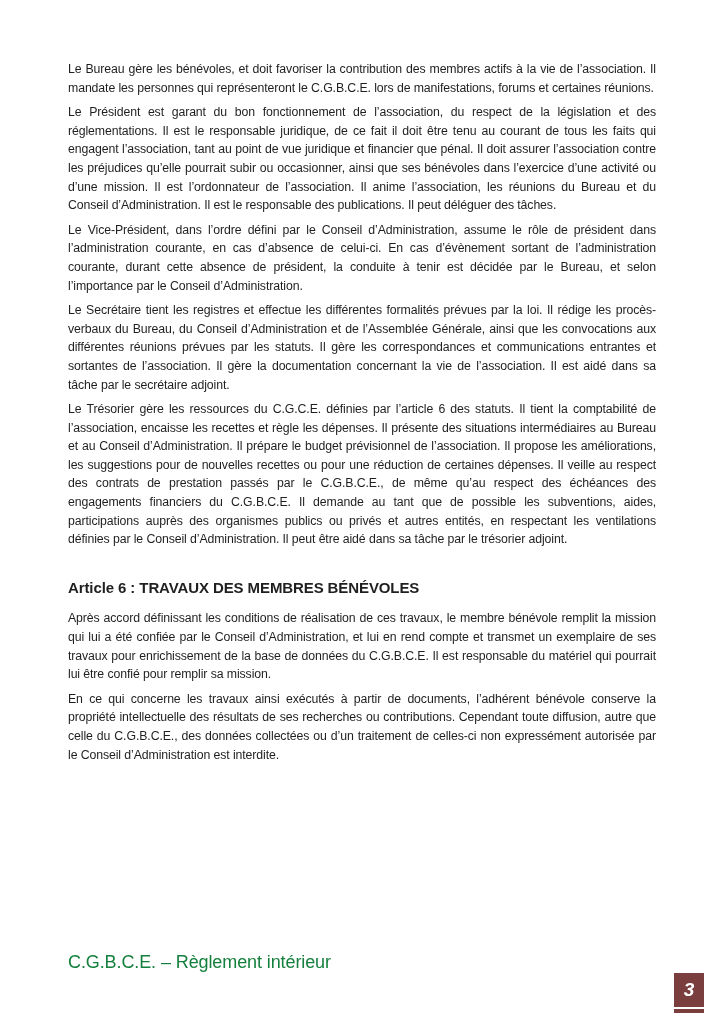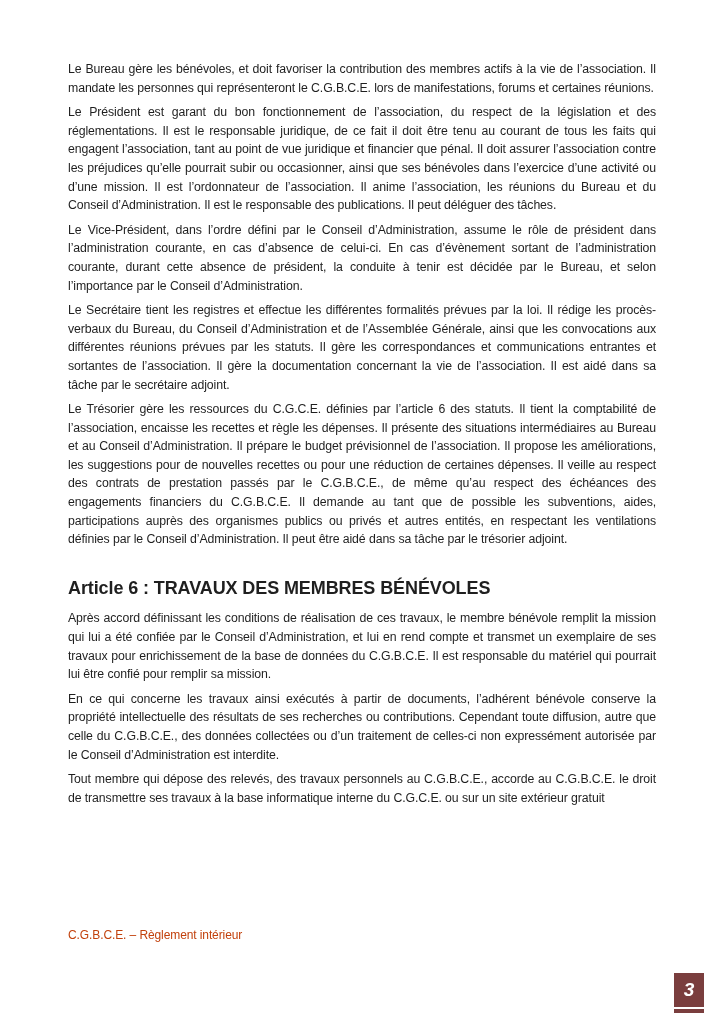--- a/index.html
+++ b/index.html
@@ -29,32 +29,32 @@
     letter-spacing: -0.1px;
     line-height: 18.6px;
     text-align: justify;
     text-justify: inter-word;
   }
   .para .lead {
     font-weight: normal;
   }
   .article-heading {
     margin: 30px 0 12px 0;
-    font-size: 18px;
+    font-size: 15px;
     letter-spacing: -0.1px;
     line-height: 18.6px;
     font-weight: bold;
   }
   .footer-text {
     position: absolute;
     left: 68px;
-    top: 928px;
-    font-size: 12px;
+    top: 952px;
+    font-size: 18px;
     letter-spacing: -0.1px;
-    color: #c2410c;
+    color: #15803d;
   }
   .page-number-badge {
     position: absolute;
     left: 674px;
     top: 973px;
     width: 30px;
   }
   .page-number-box {
     width: 30px;
     height: 34px;
@@ -89,21 +89,20 @@
     <p class="para"><span class="lead">Le Secrétaire</span><span> tient les registres et effectue les différentes formalités prévues par la loi. Il rédige les procès-verbaux du Bureau, du Conseil d’Administration et de l’Assemblée Générale, ainsi que les convocations aux différentes réunions prévues par les statuts. Il gère les correspondances et communications entrantes et sortantes de l’association. Il gère la documentation concernant la vie de l’association. Il est aidé dans sa tâche par le secrétaire adjoint.</span></p>
 
     <p class="para"><span class="lead">Le Trésorier</span><span> gère les ressources du C.G.C.E. définies par l’article 6 des statuts. Il tient la comptabilité de l’association, encaisse les recettes et règle les dépenses. Il présente des situations intermédiaires au Bureau et au Conseil d’Administration. Il prépare le budget prévisionnel de l’association. Il propose les améliorations, les suggestions pour de nouvelles recettes ou pour une réduction de certaines dépenses. Il veille au respect des contrats de prestation passés par le C.G.B.C.E., de même qu’au respect des échéances des engagements financiers du C.G.B.C.E. Il demande au tant que de possible les subventions, aides, participations auprès des organismes publics ou privés et autres entités, en respectant les ventilations définies par le Conseil d’Administration. Il peut être aidé dans sa tâche par le trésorier adjoint.</span></p>
 
     <h2 class="article-heading">Article 6 : TRAVAUX DES MEMBRES BÉNÉVOLES</h2>
 
     <p class="para"><span>Après accord définissant les conditions de réalisation de ces travaux, le membre bénévole remplit la mission qui lui a été confiée par le Conseil d’Administration, et lui en rend compte et transmet un exemplaire de ses travaux pour enrichissement de la base de données du C.G.B.C.E. Il est responsable du matériel qui pourrait lui être confié pour remplir sa mission.</span></p>
 
     <p class="para"><span>En ce qui concerne les travaux ainsi exécutés à partir de documents, l’adhérent bénévole conserve la propriété intellectuelle des résultats de ses recherches ou contributions. Cependant toute diffusion, autre que celle du C.G.B.C.E., des données collectées ou d’un traitement de celles-ci non expressément autorisée par le Conseil d’Administration est interdite.</span></p>
 
-    <p class="para"><span>Tout membre qui dépose des relevés, des travaux personnels au C.G.B.C.E., accorde au C.G.B.C.E. le droit de transmettre ses travaux à la base informatique interne du C.G.C.E. ou sur un site extérieur gratuit</span></p>
 
   </div>
 
   <div class="footer-text">C.G.B.C.E. – Règlement intérieur</div>
 
   <div class="page-number-badge">
     <div class="page-number-box" style="background: rgb(122, 62, 62);">3</div>
     <div class="page-number-bar" style="background: rgb(122, 62, 62);"></div>
   </div>
 

